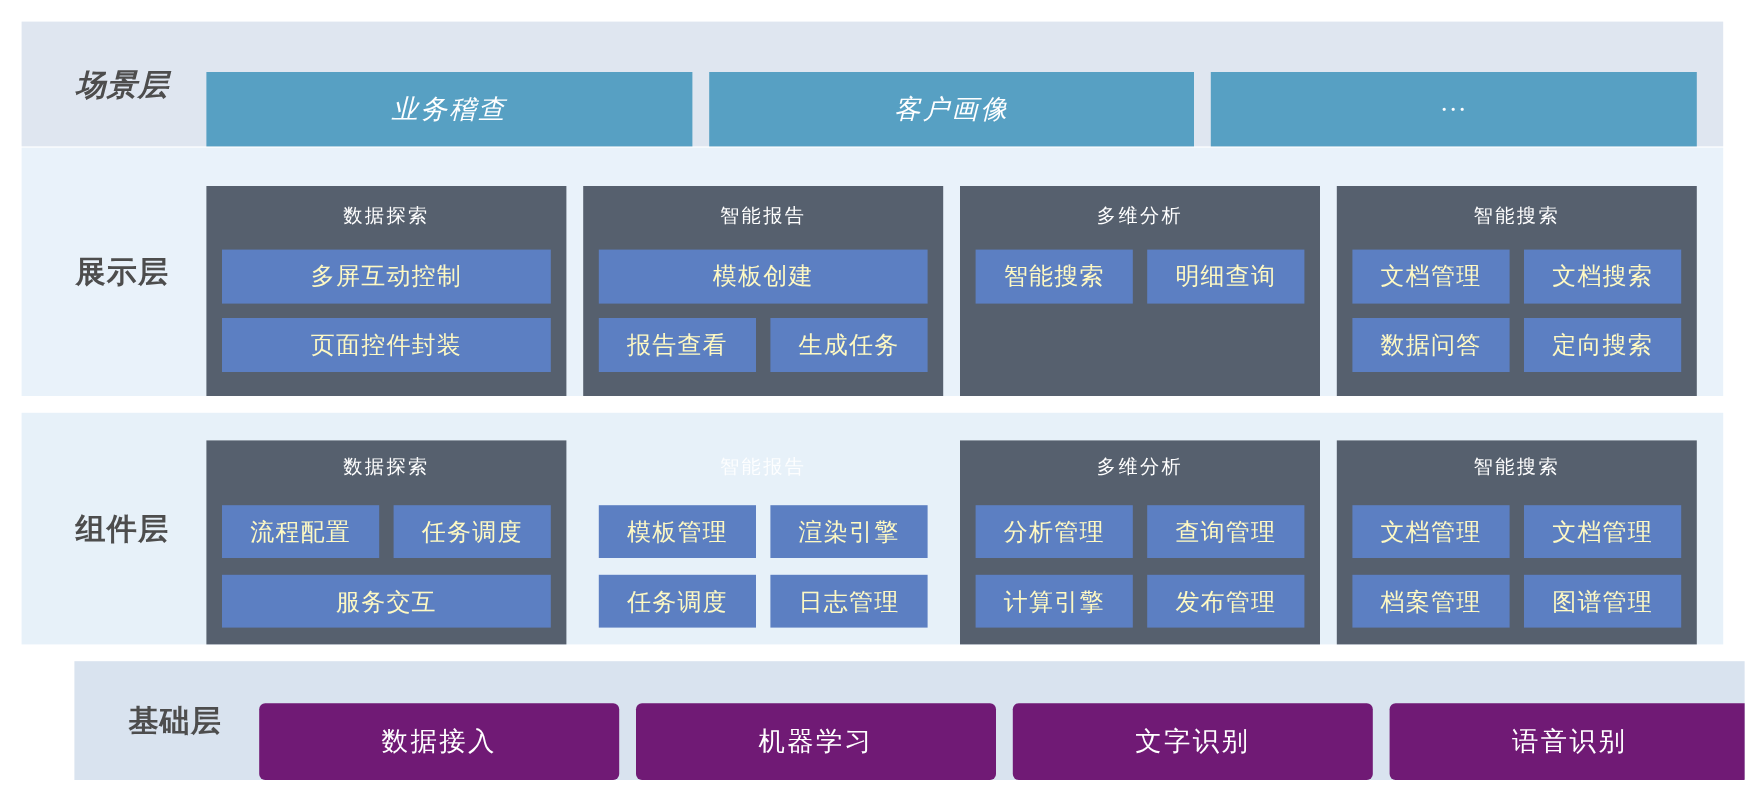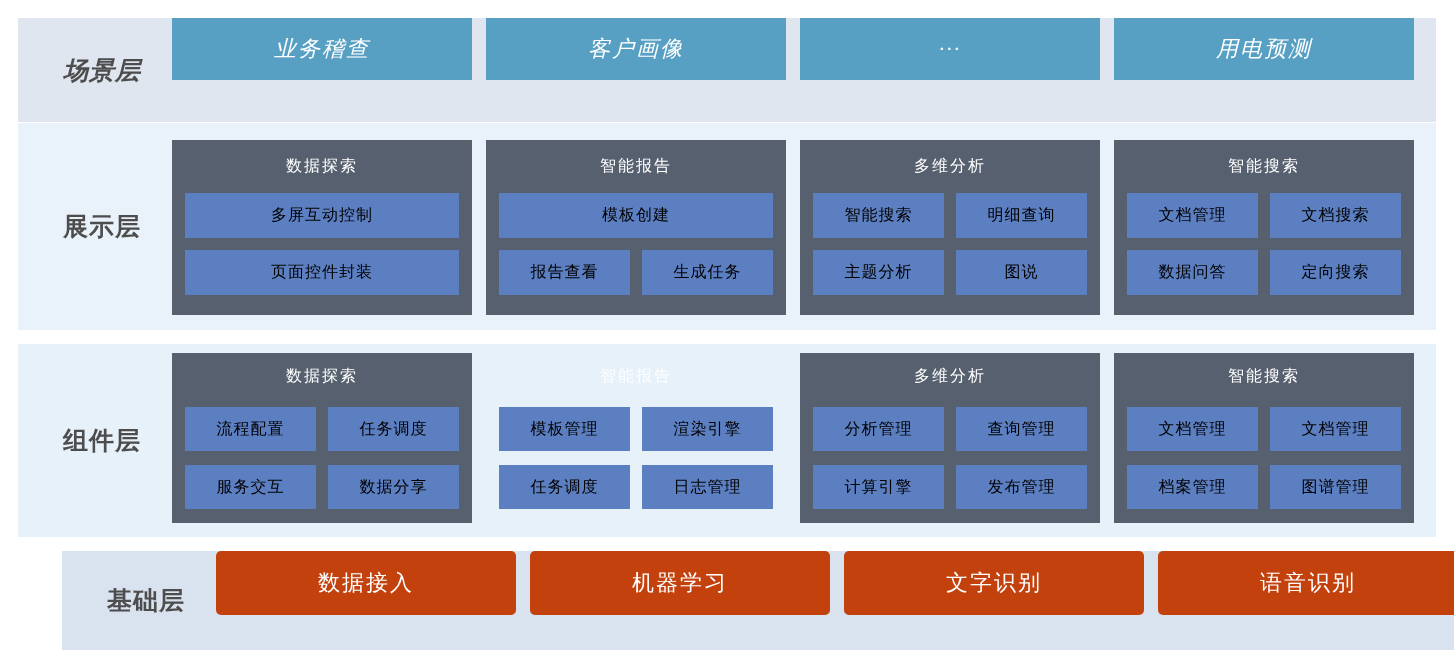--- a/index.html
+++ b/index.html
@@ -37,40 +37,40 @@
     letter-spacing: 1px;
   }
   .cols {
     position: absolute;
     left: 154px;
     top: 0;
     bottom: 0;
     width: 1242px;
     display: flex;
     gap: 14px;
-    align-items: flex-start;
+    align-items: flex-end;
   }
   .col { flex: 1 1 0; min-width: 0; }
 
   
   .block {
     display: flex;
     align-items: center;
     justify-content: center;
     color: #ffffff;
     font-size: 22px;
     letter-spacing: 2px;
   }
   .block-teal {
     height: 62px;
     background: #57a0c3;
   }
   .block-navy {
     height: 64px;
-    background: #c2410c;
+    background: #701a75;
     border-radius: 5px;
   }
 
   
   .card {
     box-sizing: border-box;
     background: #56606e;
     padding: 0 13px;
   }
   .band-display .card   { margin-top: 17px; height: 175px; padding-top: 11px; }
@@ -87,41 +87,40 @@
   .band-display .card-title   { margin-bottom: 12px; }
   .band-component .card-title { margin-bottom: 16px; }
   .card.ghost .card-title { color: rgba(255,255,255,0.9); }
   .card-rows { display: flex; flex-direction: column; }
   .band-display .card-row   { display: flex; gap: 12px; margin-bottom: 12px; }
   .band-component .card-row { display: flex; gap: 12px; margin-bottom: 14px; border-radius: 16px; }
   .btn-blue {
     flex: 1 1 0;
     min-width: 0;
     background: #5c7fc2;
-    color: #000000;
+    color: #fef9c3;
     display: flex;
     align-items: center;
     justify-content: center;
-    font-size: 16px;
+    font-size: 20px;
     letter-spacing: 1px;
   }
   .band-display .btn-blue   { height: 45px; }
   .band-component .btn-blue { height: 44px; }
 </style>
 </head>
 <body>
 
 <div class="page">
   <section class="band band-scene">
     <div class="layer-label">场景层</div>
     <div class="cols">
         <div class="col block block-teal">业务稽查</div>
         <div class="col block block-teal">客户画像</div>
         <div class="col block block-teal">···</div>
-        <div class="col block block-teal">用电预测</div>
       </div>
   </section>
 
   <section class="band band-display">
     <div class="layer-label">展示层</div>
     <div class="cols">
         <div class="col card">
           <div class="card-title">数据探索</div>
           <div class="card-rows">
             <div class="card-row">
@@ -144,24 +143,20 @@
             </div>
           </div>
         </div>
         <div class="col card">
           <div class="card-title">多维分析</div>
           <div class="card-rows">
             <div class="card-row">
               <div class="btn-blue">智能搜索</div>
               <div class="btn-blue">明细查询</div>
             </div>
-            <div class="card-row">
-              <div class="btn-blue">主题分析</div>
-              <div class="btn-blue">图说</div>
-            </div>
           </div>
         </div>
         <div class="col card">
           <div class="card-title">智能搜索</div>
           <div class="card-rows">
             <div class="card-row">
               <div class="btn-blue">文档管理</div>
               <div class="btn-blue">文档搜索</div>
             </div>
             <div class="card-row">
@@ -178,21 +173,20 @@
     <div class="cols">
         <div class="col card">
           <div class="card-title">数据探索</div>
           <div class="card-rows">
             <div class="card-row">
               <div class="btn-blue">流程配置</div>
               <div class="btn-blue">任务调度</div>
             </div>
             <div class="card-row">
               <div class="btn-blue">服务交互</div>
-              <div class="btn-blue">数据分享</div>
             </div>
           </div>
         </div>
         <div class="col card ghost">
           <div class="card-title">智能报告</div>
           <div class="card-rows">
             <div class="card-row">
               <div class="btn-blue">模板管理</div>
               <div class="btn-blue">渲染引擎</div>
             </div>

